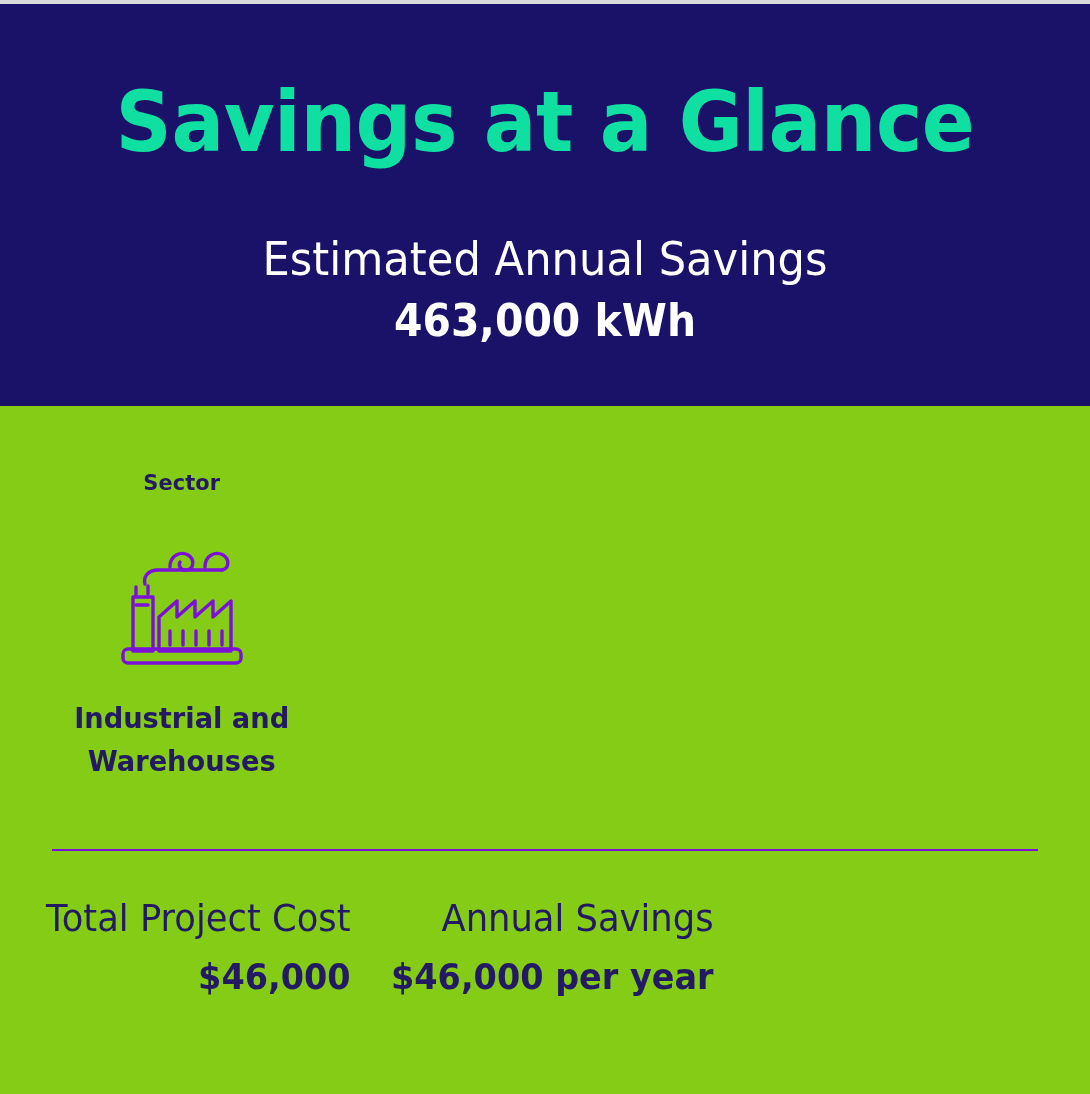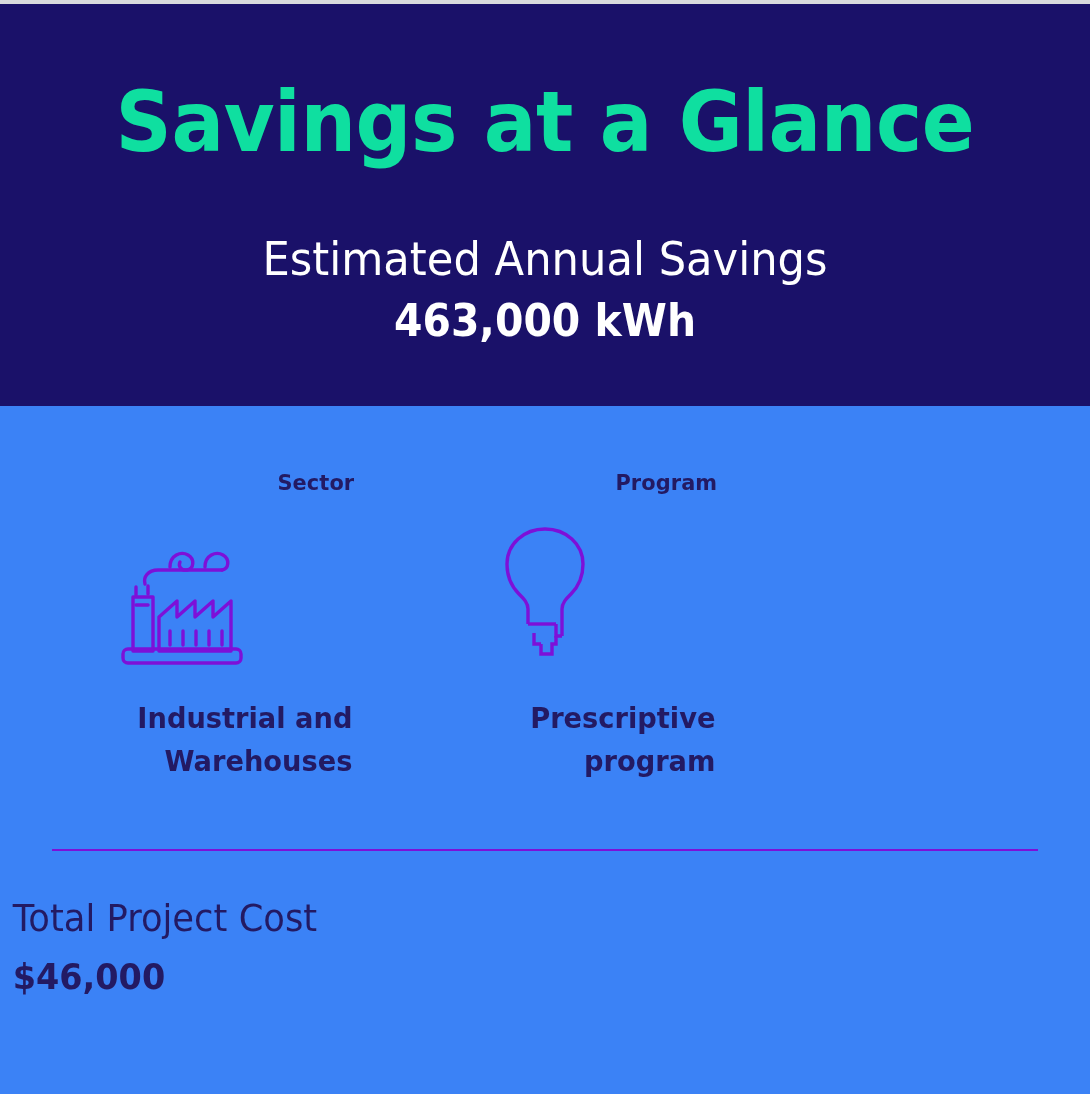--- a/index.html
+++ b/index.html
@@ -10,21 +10,21 @@
     height: 1094px;
     background: #ffffff;
     font-family: "Liberation Sans", sans-serif;
     -webkit-font-smoothing: antialiased;
   }
 
   .page {
     position: relative;
     width: 1090px;
     height: 1094px;
-    background: #3b82f6;
+    background: #84cc16;
     overflow: hidden;
   }
 
   
   .top-strip {
     position: absolute;
     top: 0; left: 0;
     width: 1090px;
     height: 4px;
     background: #d9dade;
@@ -76,21 +76,21 @@
 
   
   .facts-row {
     position: absolute;
     top: 470px; left: 0;
     width: 1090px;
     display: flex;
   }
   .fact-col {
     width: 33.3333%;
-    text-align: right;
+    text-align: center;
   }
 
   .fact-kicker {
     font-family: "DejaVu Sans", sans-serif;
     font-size: 22px;
     font-weight: 600;
     color: #231a63;
     letter-spacing: 0.1px;
     transform: scaleX(0.95);
   }
@@ -125,21 +125,21 @@
 
   
   .money-row {
     position: absolute;
     top: 896px; left: 0;
     width: 1090px;
     display: flex;
   }
   .money-col {
     width: 33.3333%;
-    text-align: left;
+    text-align: right;
   }
   .money-label {
     font-family: "DejaVu Sans", sans-serif;
     font-size: 38px;
     font-weight: 400;
     line-height: 1.2;
     color: #231a63;
     transform: scaleX(0.93);
   }
   .money-value {
@@ -197,55 +197,34 @@
 
           <rect x="8" y="126" width="118" height="14" rx="5"></rect>
         </svg>
       </div>
       <div class="fact-label">
         <div>Industrial and</div>
         <div>Warehouses</div>
       </div>
     </div>
 
-    <div class="fact-col">
-      <div class="fact-kicker">Program</div>
-      <div class="fact-icon">
-        <svg width="96" height="142" viewBox="0 0 96 142" fill="none" stroke="#7d10d8" stroke-width="3.4" stroke-linecap="butt" stroke-linejoin="miter">
-
-          <path d="M31 101 L31 86 C31 80 27 76 22 71
-                   C14 63 10 52 10 41
-                   C10 21 27 6 48 6
-                   C69 6 86 21 86 41
-                   C86 52 82 63 74 71
-                   C69 76 65 80 65 86 L65 101"></path>
-
-          <path d="M31 101 L59 101"></path>
-          <path d="M65 101 L65 113"></path>
-          <path d="M59 101 L59 113 L65 113"></path>
-
-          <path d="M37 110 L37 121 L44 121"></path>
-          <path d="M44 121 L44 131 L55 131 L55 121 L59 121 L59 113"></path>
-        </svg>
-      </div>
-      <div class="fact-label">
-        <div>Prescriptive</div>
-        <div>program</div>
-      </div>
-    </div>
 
 
   </div>
 
   <div class="divider"></div>
 
   <div class="money-row">
 
     <div class="money-col">
       <div class="money-label">Total Project Cost</div>
       <div class="money-value">$46,000</div>
     </div>
 
 
+    <div class="money-col">
+      <div class="money-label">Annual Savings</div>
+      <div class="money-value">$46,000 per year</div>
+    </div>
 
   </div>
 
 </div>
 
 </body></html>

